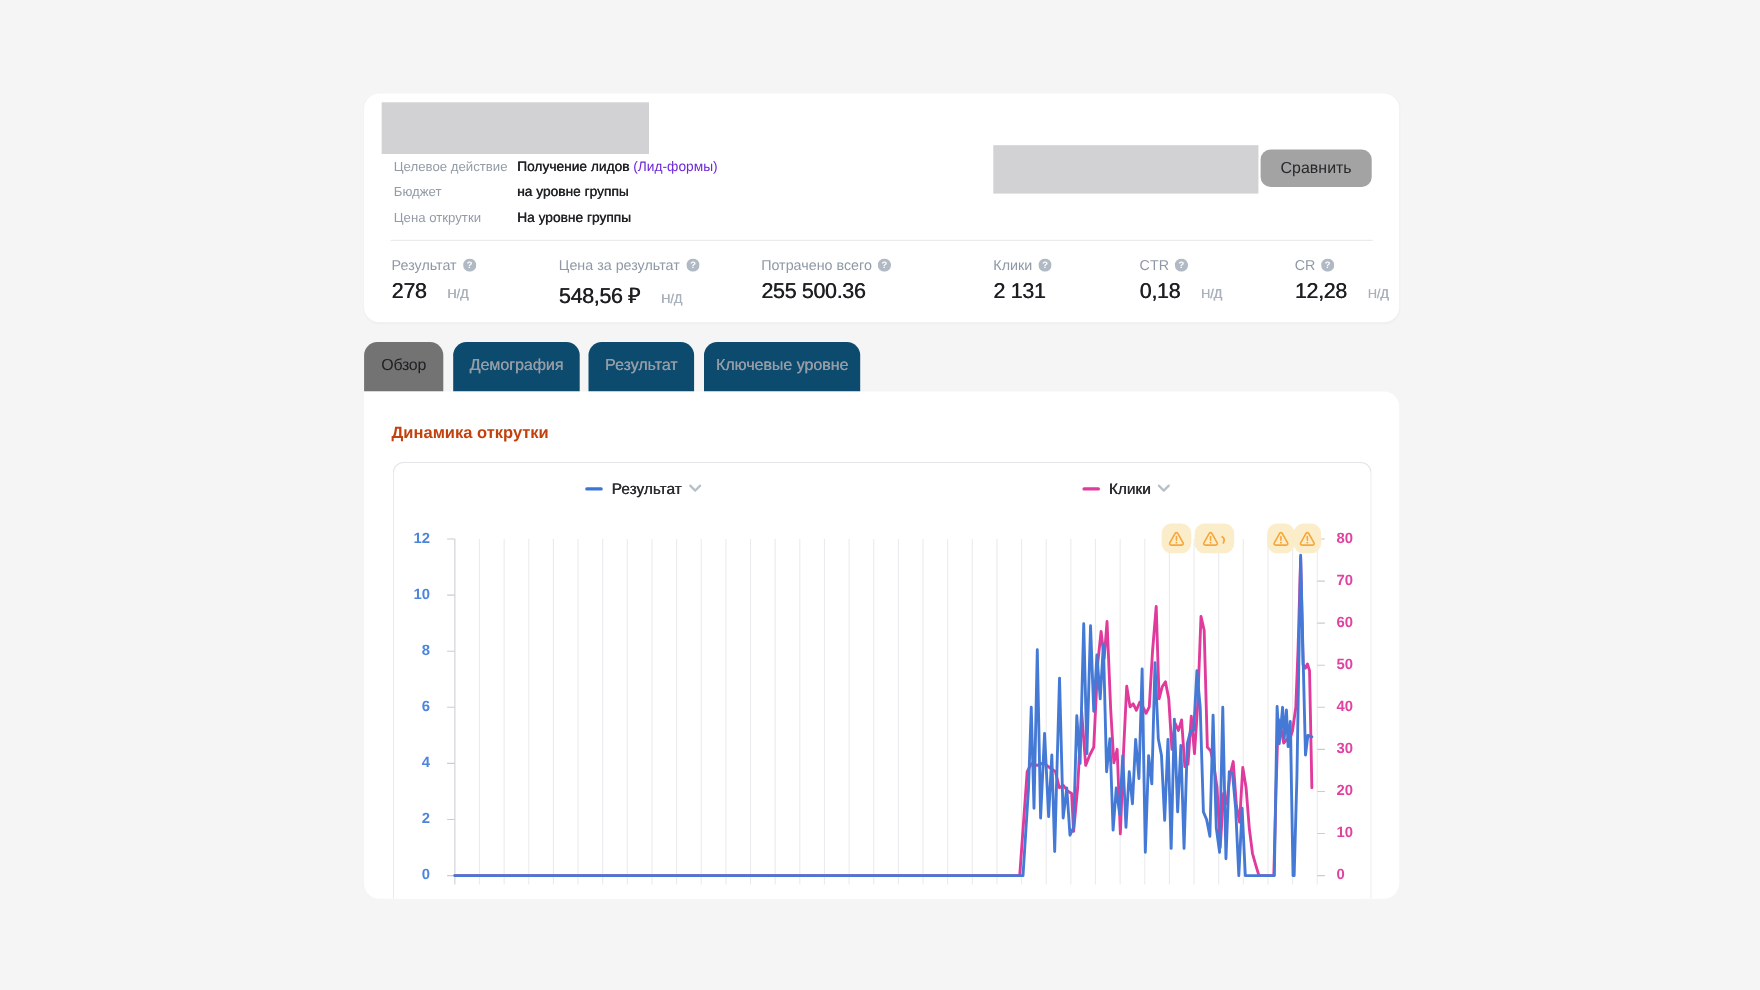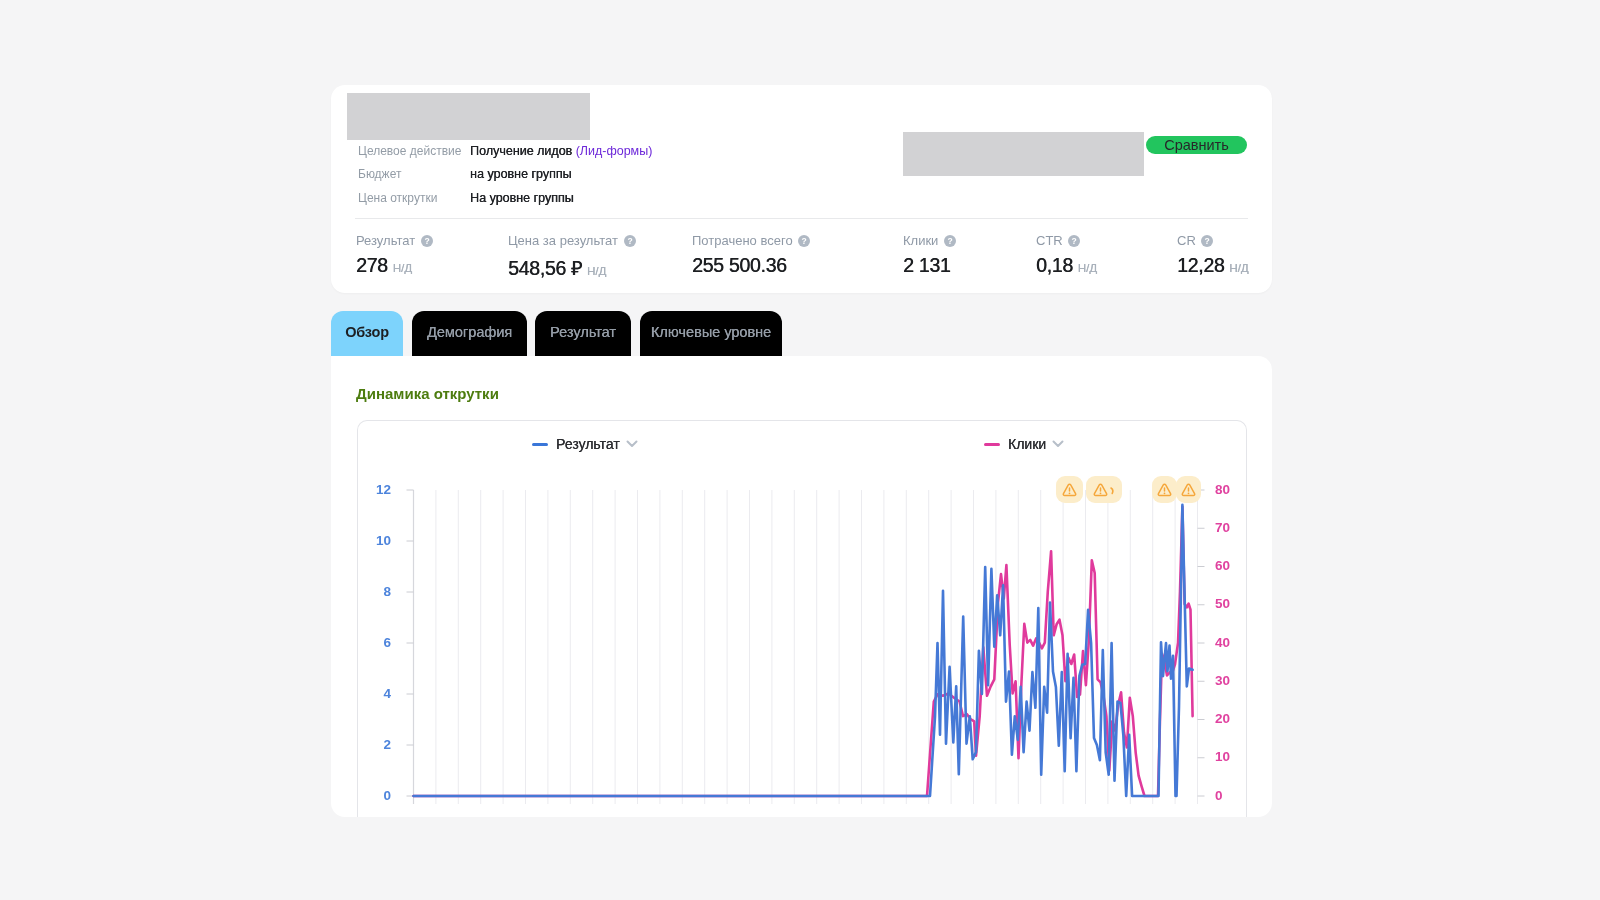--- a/index.html
+++ b/index.html
@@ -5,27 +5,27 @@
 html,body{width:1600px;height:900px;background:#f5f5f6;font-family:"Liberation Sans",sans-serif;overflow:hidden;position:relative}
 .abs{position:absolute}
 .card1{left:331px;top:85px;width:941px;height:208px;background:#fff;border-radius:14px;box-shadow:0 1px 2px rgba(0,0,0,0.03)}
 .gblock{background:#d2d2d4}
 .lbl{color:#939ca6;font-size:12px}
 .val{color:#1f2125;font-size:12.5px;text-shadow:0.35px 0 0 #1f2125}
 .val .sub{color:#6d28d9;text-shadow:none}
 .sep{left:355px;top:218px;width:893px;height:1px;background:#e8e9eb}
 .stat .t{color:#8f99a6;font-size:13px;white-space:nowrap}
 .stat .v{color:#1d1f22;font-size:19.5px;text-shadow:0.45px 0 0 #1d1f22;letter-spacing:-0.3px;margin-top:6px;white-space:nowrap}
-.stat .nd{color:#a9b1bb;font-size:11.5px;font-weight:normal;text-shadow:0.3px 0 0 #a9b1bb;letter-spacing:0;margin-left:5px}
-.btn{left:1146px;top:136px;width:101px;height:18px;background:#22c55e;border-radius:9px;color:#27282a;font-size:14.5px;display:flex;align-items:center;justify-content:center}
+.stat .nd{color:#a9b1bb;font-size:11.5px;font-weight:normal;text-shadow:0.3px 0 0 #a9b1bb;letter-spacing:0;margin-left:19px}
+.btn{left:1146px;top:136px;width:101px;height:34px;background:#a3a3a3;border-radius:9px;color:#27282a;font-size:14.5px;display:flex;align-items:center;justify-content:center}
 .tab{top:311px;height:45px;border-radius:12px 12px 0 0;font-size:14.5px;display:flex;align-items:center;justify-content:center;padding-bottom:4px}
-.tabi{background:#000000;color:#949ca6;text-shadow:0.3px 0 0 #949ca6}
-.taba{background:#7dd3fc;color:#1d1f22;font-weight:bold;letter-spacing:-0.2px}
+.tabi{background:#0c4a6e;color:#949ca6;text-shadow:0.3px 0 0 #949ca6}
+.taba{background:#737373;color:#1d1f22;font-weight:normal;letter-spacing:-0.2px}
 .panel2{left:331px;top:356px;width:941px;height:461px;background:#fff;border-radius:0 14px 14px 14px}
-.ctitle{left:356px;top:385px;font-size:15px;font-weight:bold;color:#4d7c0f}
+.ctitle{left:356px;top:385px;font-size:15px;font-weight:bold;color:#c2410c}
 .cbox{left:357px;top:420px;width:890px;height:397px;border:1px solid #e4e5e9;border-bottom:none;border-radius:10px 10px 0 0;background:#fff;overflow:hidden}
 .leg{top:436px;font-size:14px;color:#2c2d31;text-shadow:0.3px 0 0 #2c2d31;display:flex;align-items:center}
 .dash{display:inline-block;width:16px;height:3px;border-radius:2px;margin-right:8px}
 .chip{top:476px;height:27px;background:#fcedca;border-radius:9px;display:flex;align-items:center;justify-content:center;z-index:3}
 </style></head>
 <body>
 <div class="abs card1"></div>
 <div class="abs gblock" style="left:347px;top:93px;width:243px;height:47px"></div>
 <div class="abs gblock" style="left:903px;top:132px;width:241px;height:44px"></div>
 <div class="abs btn">Сравнить</div>

